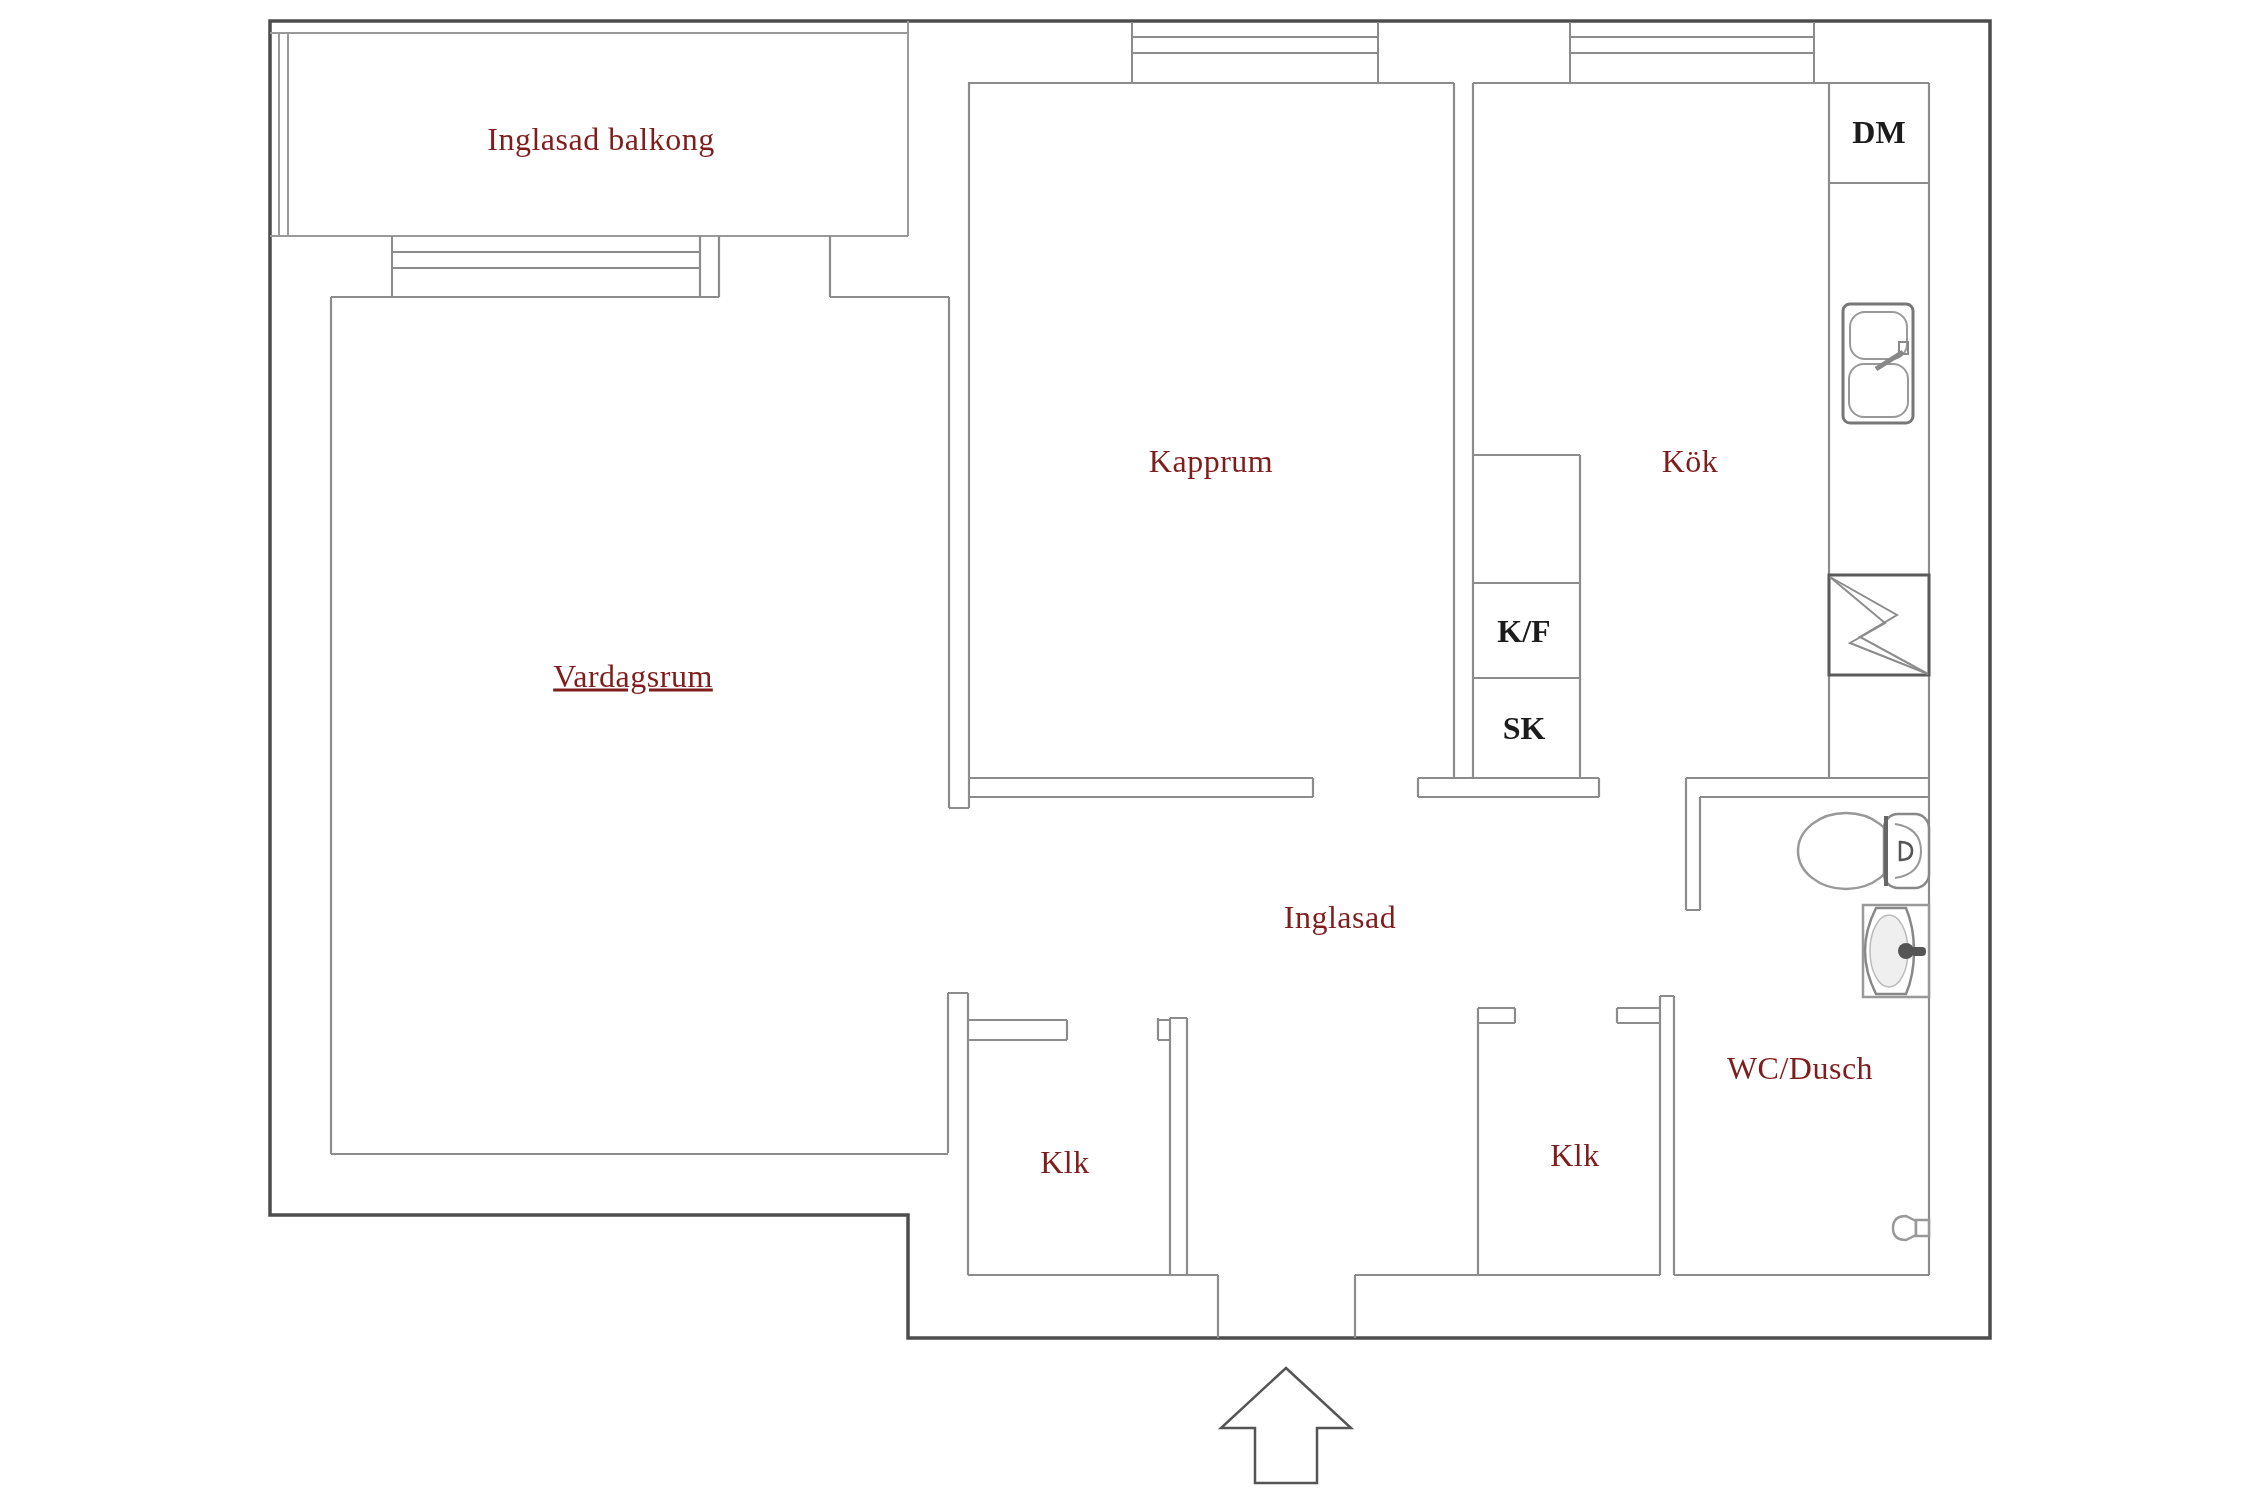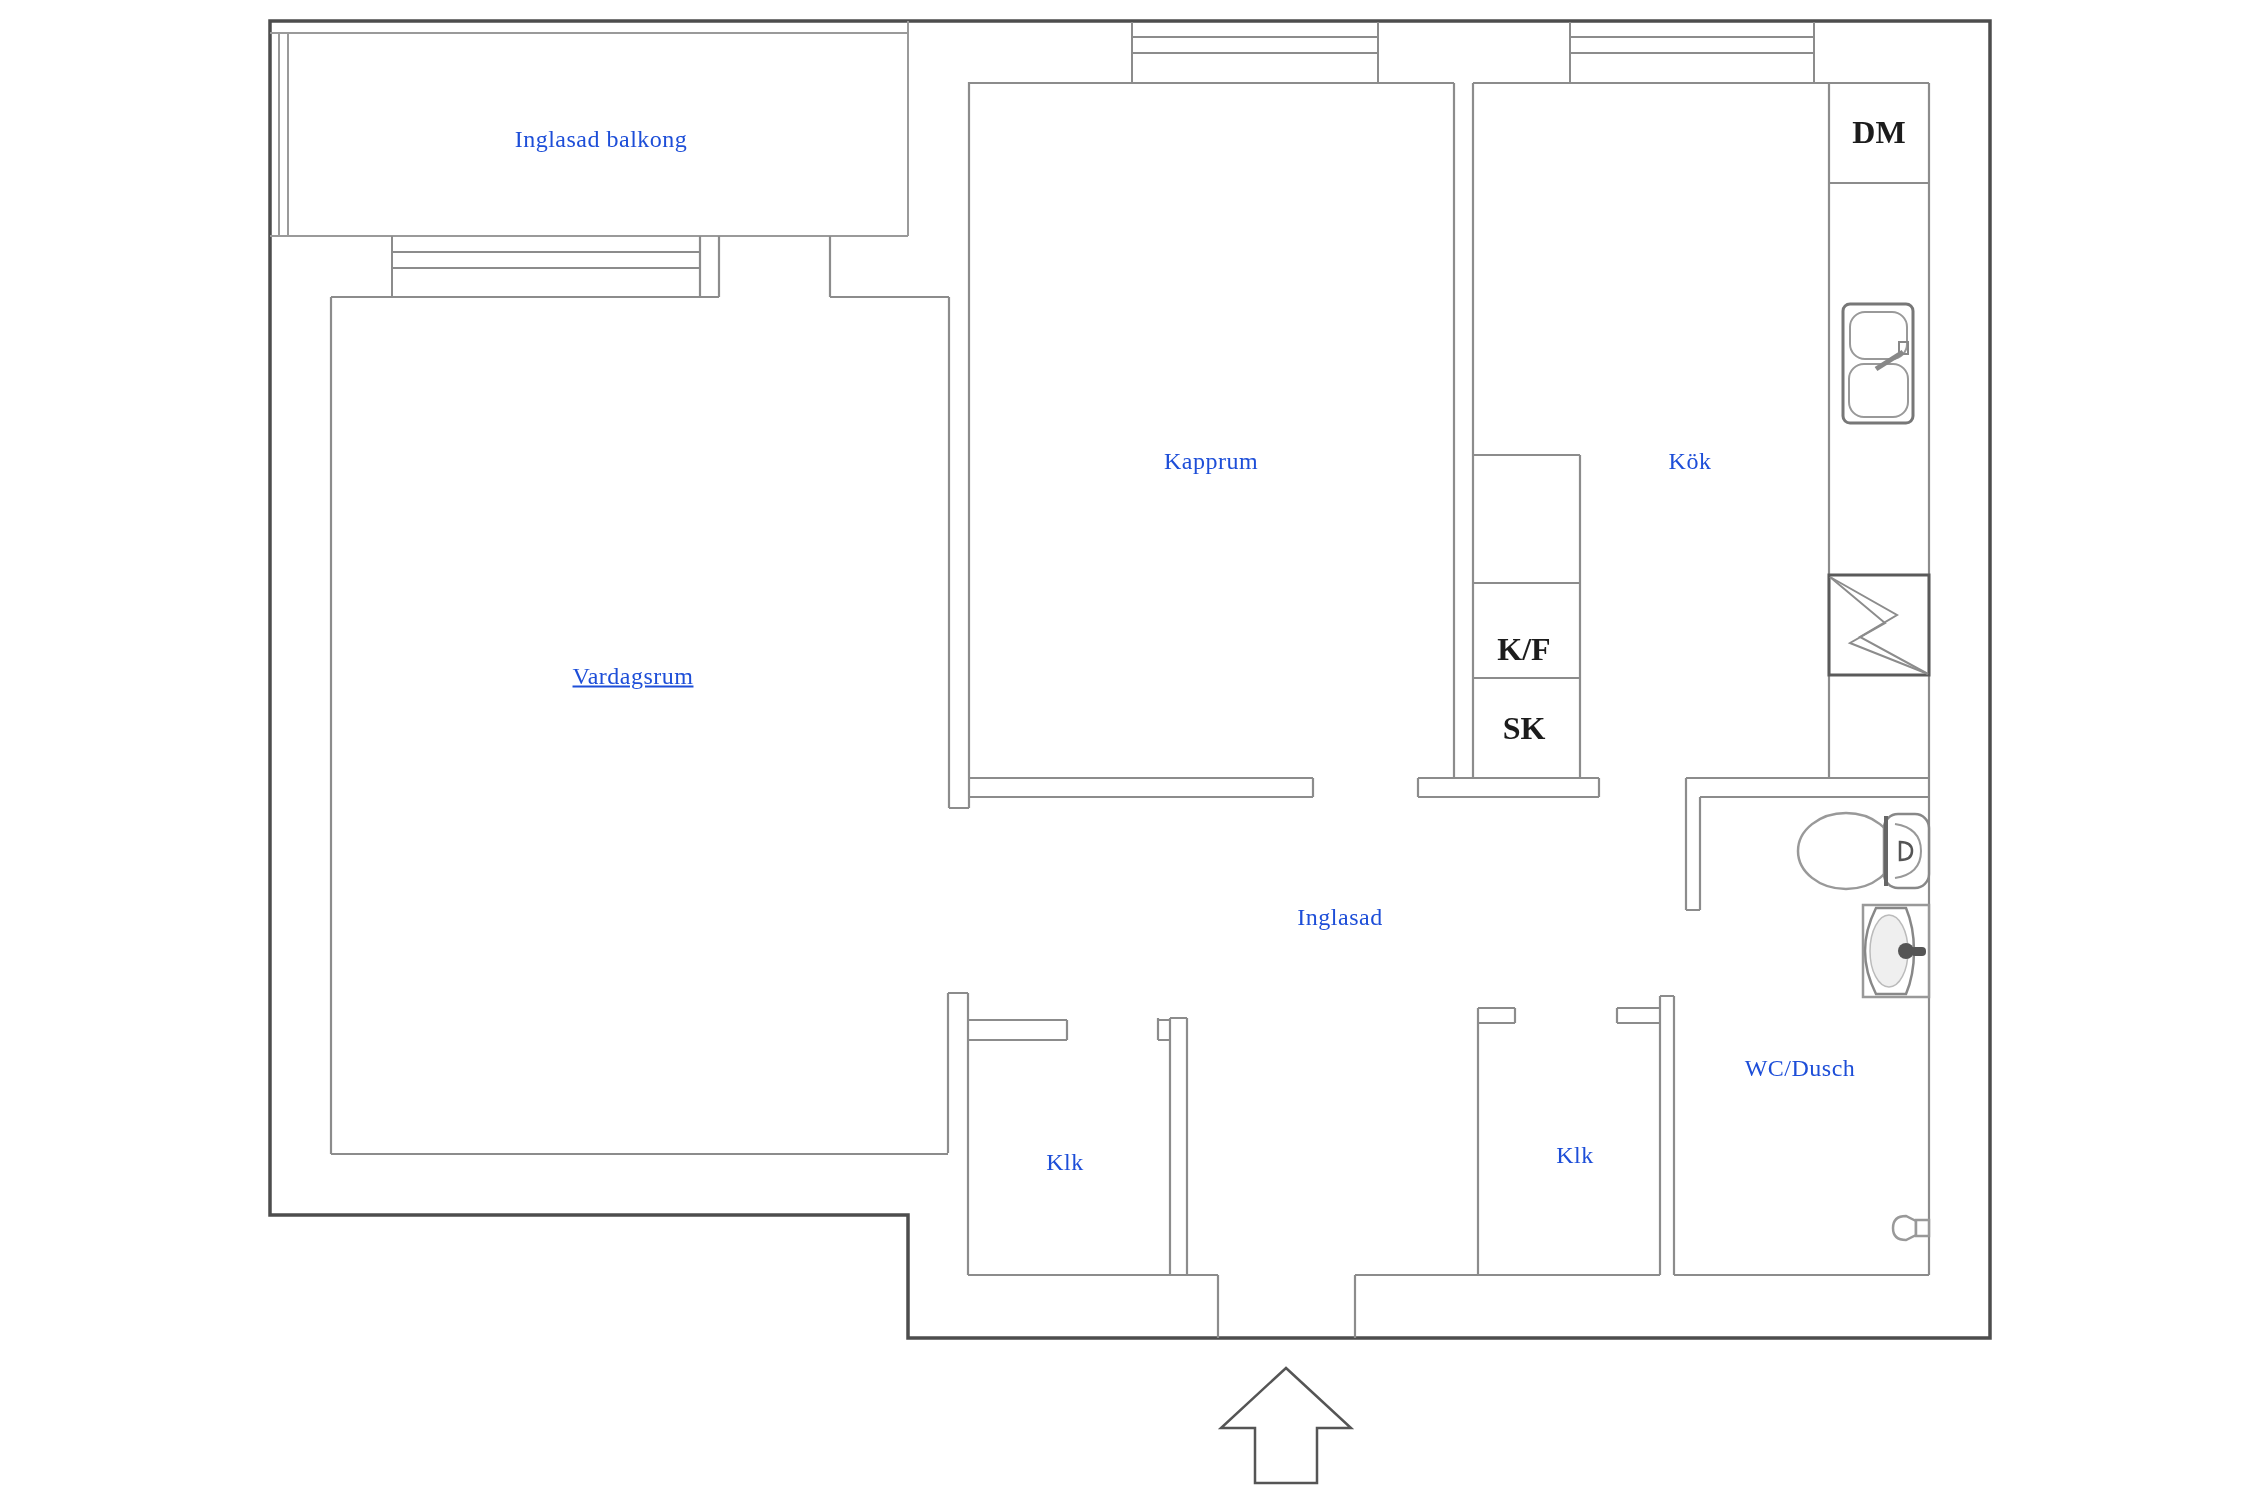--- a/index.html
+++ b/index.html
@@ -16,22 +16,22 @@
     overflow: hidden;
   }
   #plan svg {
     position: absolute;
     left: 0;
     top: 0;
   }
   .room-label {
     position: absolute;
     transform: translate(-50%, -50%);
-    font-size: 24px;
-    color: #1d4ed8;
+    font-size: 32px;
+    color: #7f1d1d;
     white-space: nowrap;
     letter-spacing: 0.5px;
   }
   .fixture-label {
     position: absolute;
     transform: translate(-50%, -50%);
     font-size: 32px;
     color: #1c1c1c;
     white-space: nowrap;
     font-weight: bold;
@@ -138,16 +138,16 @@
   <div class="room-label" style="left:601px; top:139px;">Inglasad balkong</div>
   <div class="room-label" style="left:633px; top:676px;text-decoration:underline;">Vardagsrum</div>
   <div class="room-label" style="left:1211px; top:461px;">Kapprum</div>
   <div class="room-label" style="left:1690px; top:461px;">Kök</div>
   <div class="room-label" style="left:1340px; top:917px;">Inglasad</div>
   <div class="room-label" style="left:1065px; top:1162px;">Klk</div>
   <div class="room-label" style="left:1575px; top:1155px;">Klk</div>
   <div class="room-label" style="left:1800px; top:1068px;text-align:right;">WC/Dusch</div>
 
   <div class="fixture-label" style="left:1879px; top:132px;">DM</div>
-  <div class="fixture-label" style="left:1524px; top:631px;margin-top:18px;">K/F</div>
+  <div class="fixture-label" style="left:1524px; top:631px;">K/F</div>
   <div class="fixture-label" style="left:1524px; top:728px;">SK</div>
 
 </div>
 
 </body></html>

